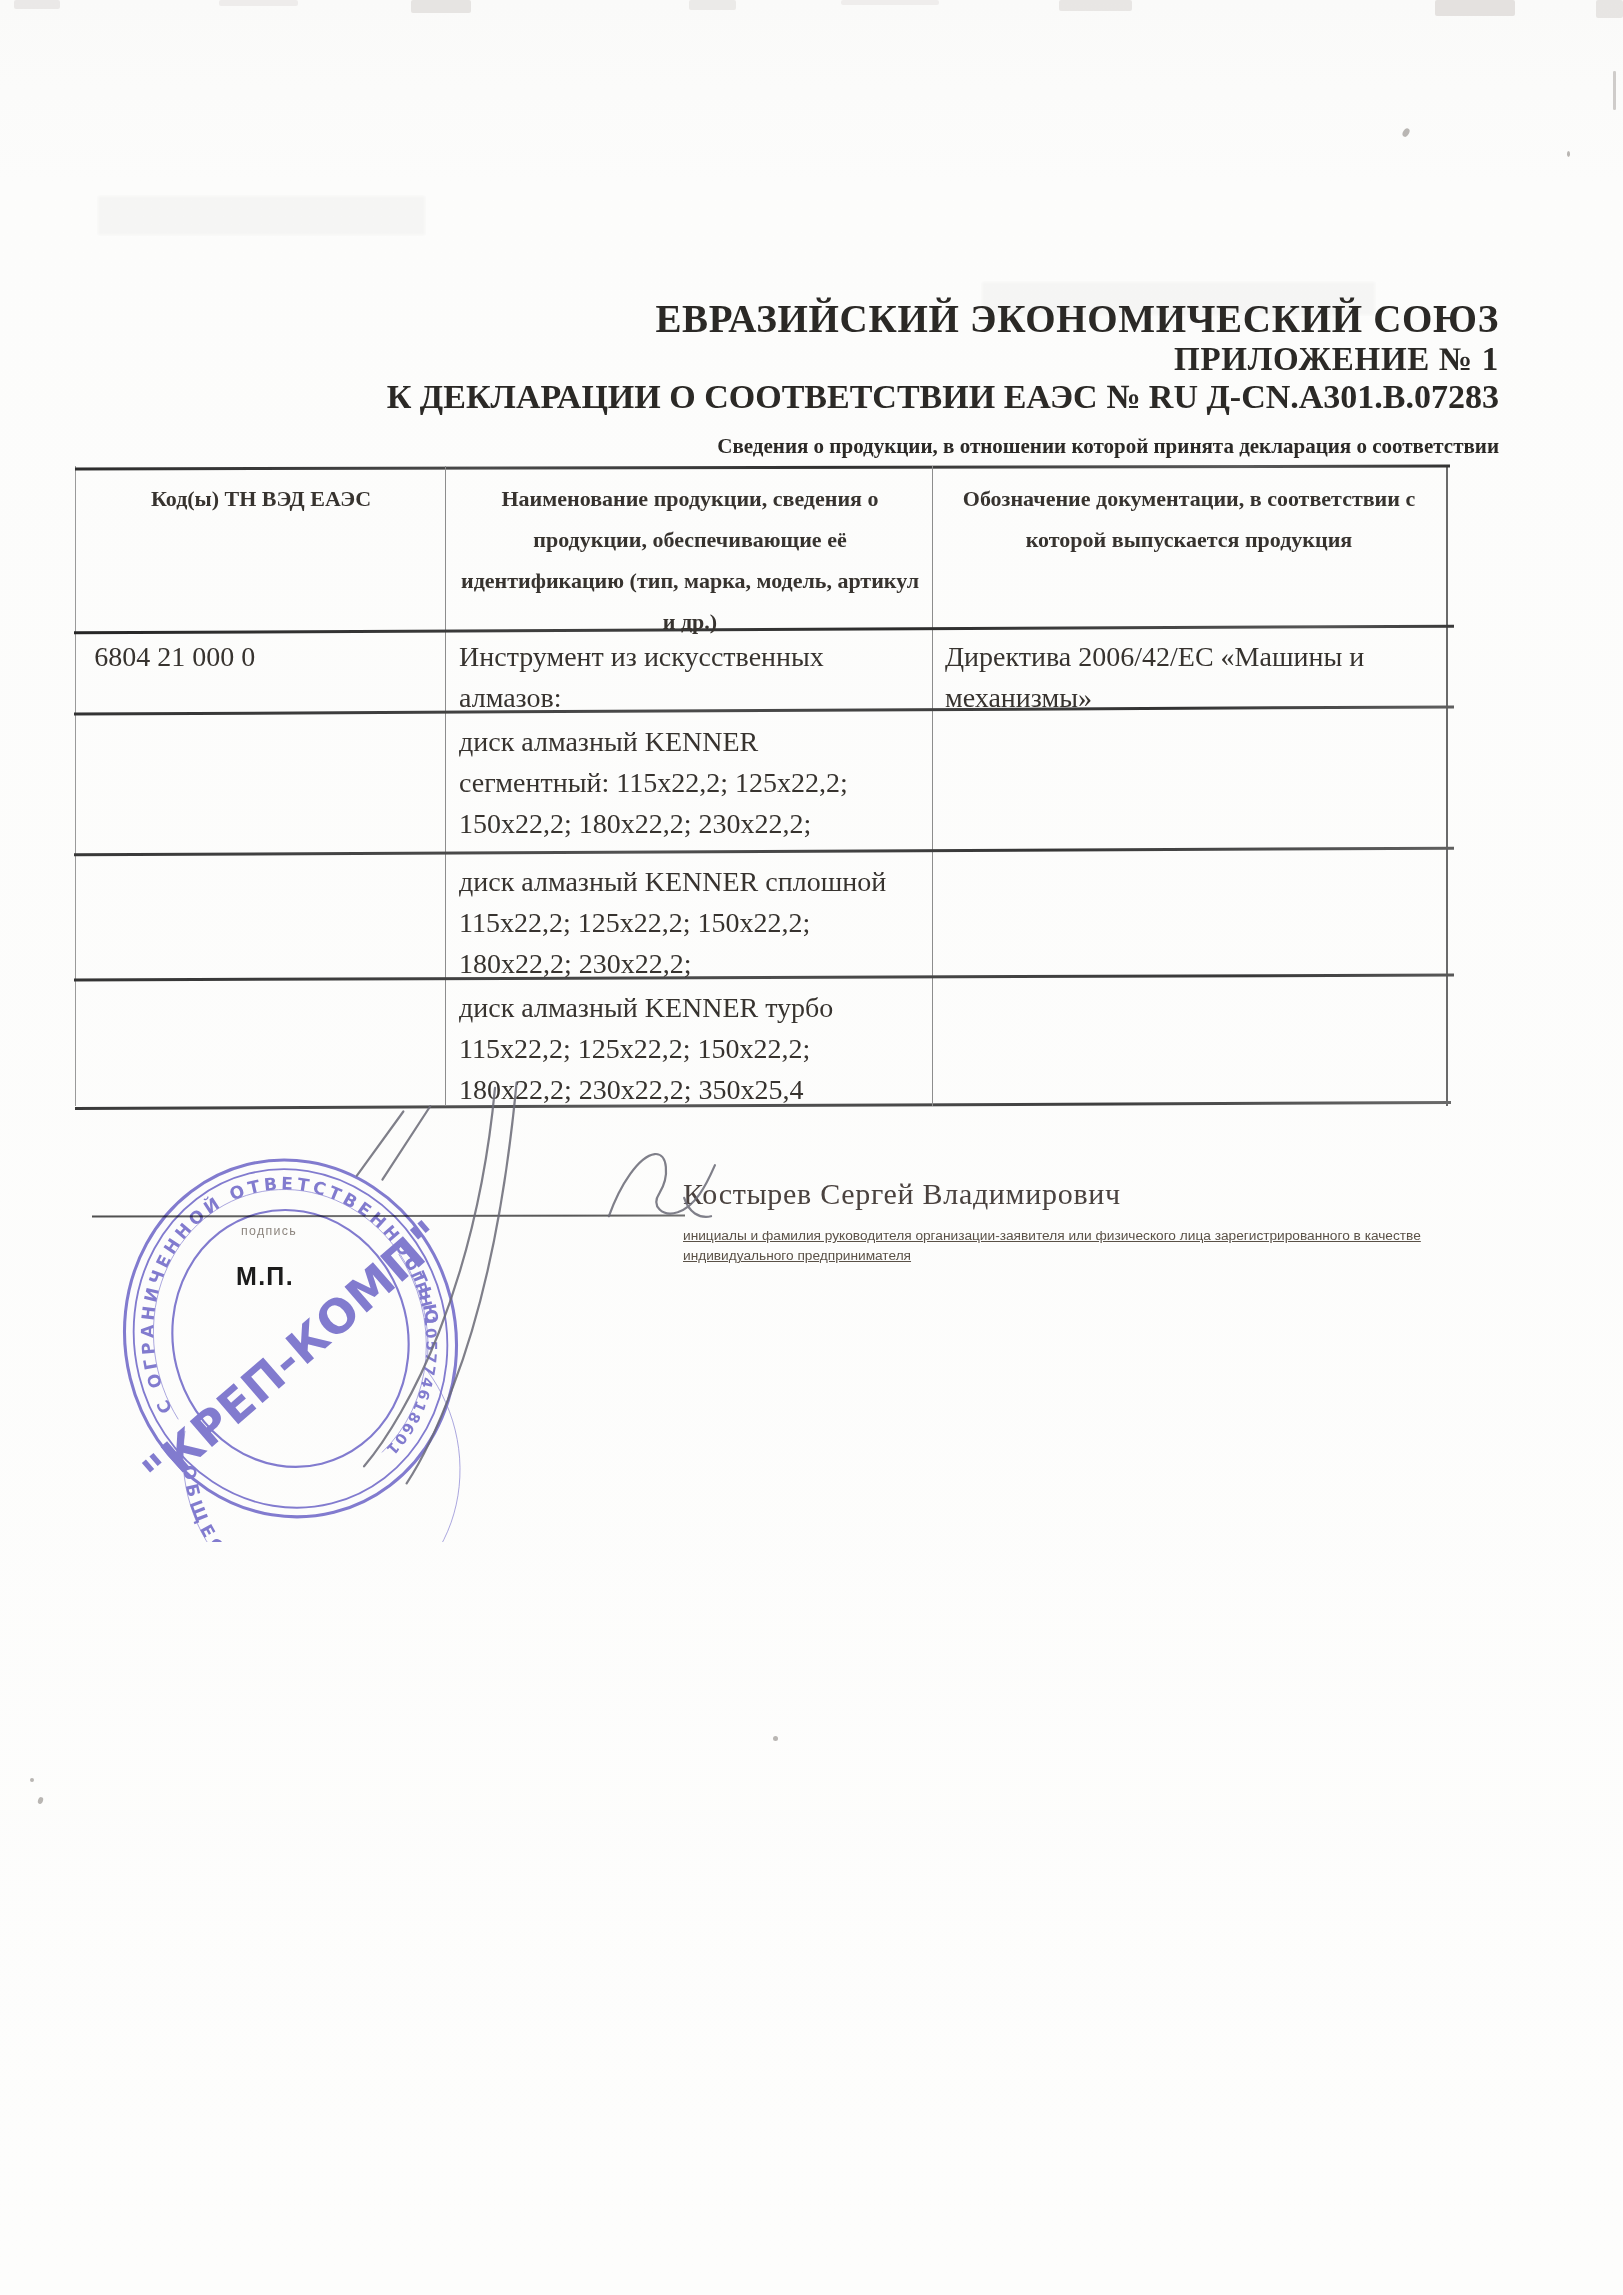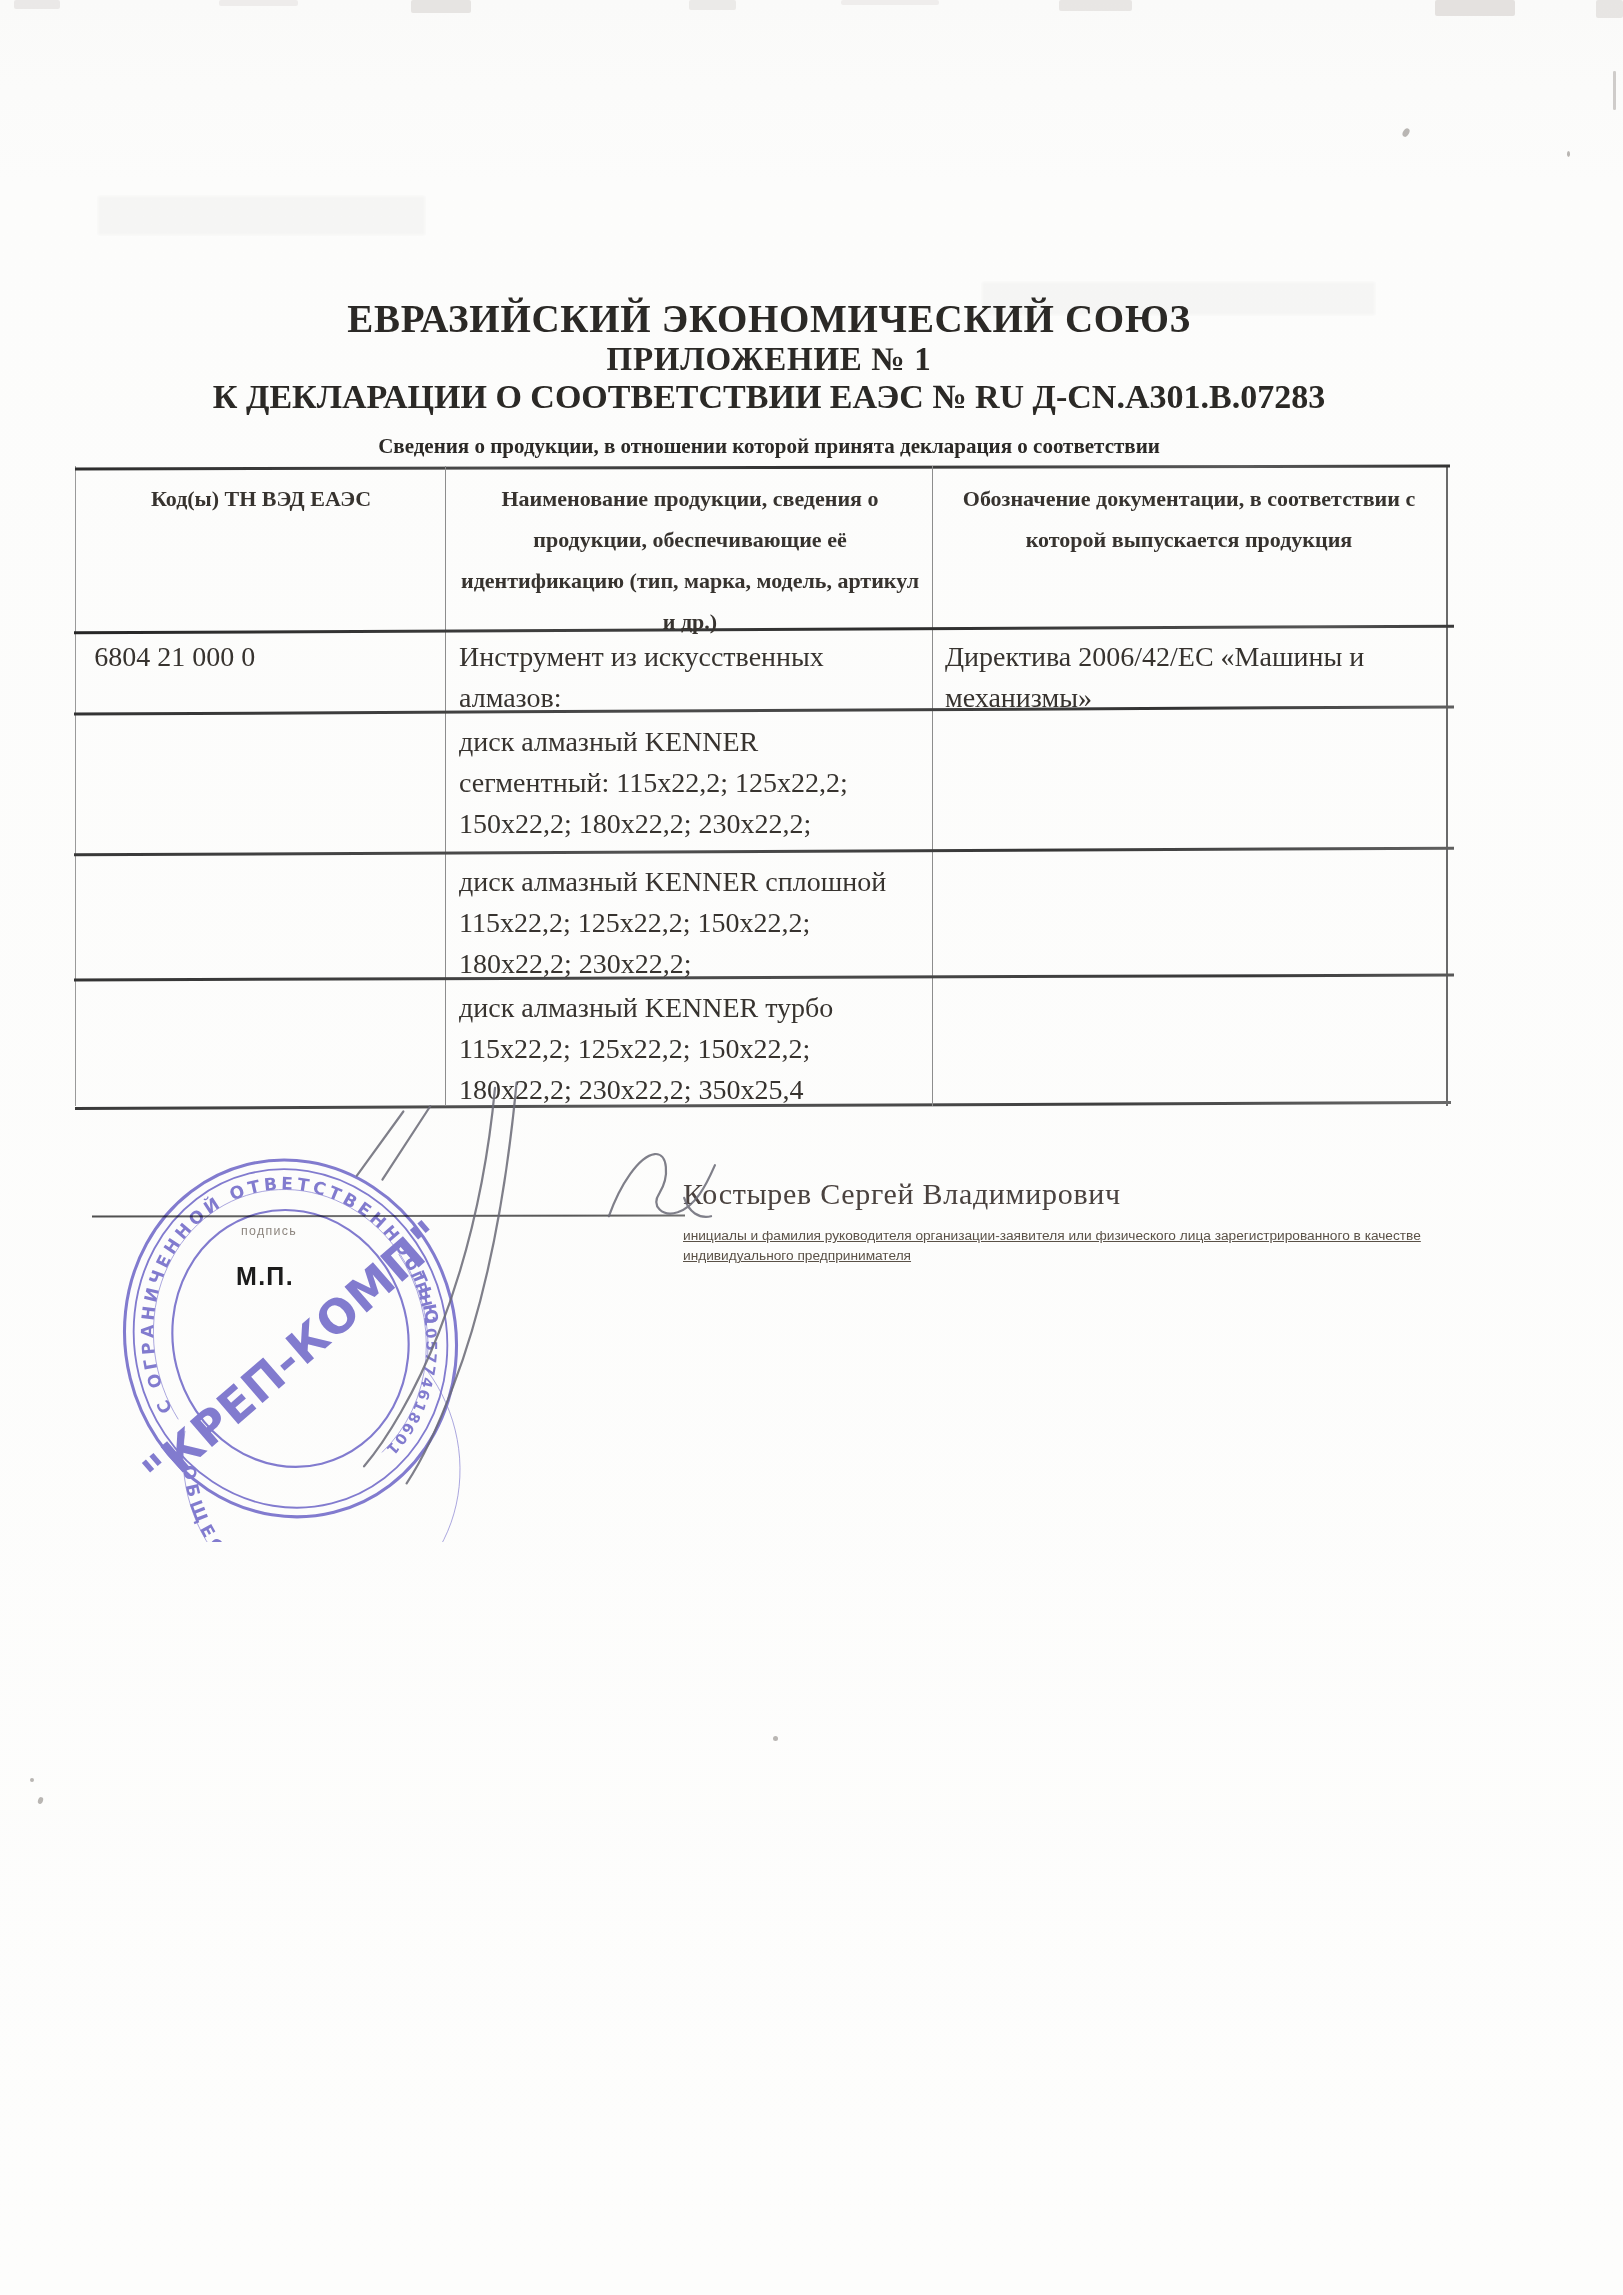--- a/index.html
+++ b/index.html
@@ -6,21 +6,21 @@
   body{width:1623px;height:2295px;background:#fbfbfa;position:relative;
        font-family:"Liberation Serif","DejaVu Serif",serif;color:#37332f;}
   #page{position:absolute;inset:0;overflow:hidden;background:
         linear-gradient(180deg,#fafaf9 0%,#fcfcfb 8%,#fdfdfc 100%);}
   
   .noise{position:absolute;background:#f1f1f0;filter:blur(1.3px);opacity:.55;}
   .smudge{position:absolute;filter:blur(0.7px);border-radius:2px;}
   .speck{position:absolute;background:#b9b6b3;border-radius:50%;}
 
   
-  .hdr{position:absolute;left:39px;width:1460px;text-align:center;font-weight:bold;color:#2b2926;}
+  .hdr{position:absolute;left:39px;width:1460px;text-align:right;font-weight:bold;color:#2b2926;}
   .hdr-union{top:296px;font-size:39px;letter-spacing:0.7px;}
   .hdr-appendix{top:341px;font-size:33px;letter-spacing:0.7px;}
   .hdr-declaration{top:378px;font-size:34px;}
   .hdr-subtitle{top:434px;font-size:21px;}
 
   
   .tbl{position:absolute;left:75px;top:466px;width:1370px;height:640px;
        border-left:1.3px solid #9a9a9a;border-right:2px solid #6a6a6a;}
   .tbl-top{position:absolute;left:-1.3px;top:0;width:1375px;height:3.3px;
        background:linear-gradient(90deg,#2c2c2c,#4a4a4a 30%,#303030 55%,#5a5a5a 85%,#333);transform:rotate(-0.12deg);}

